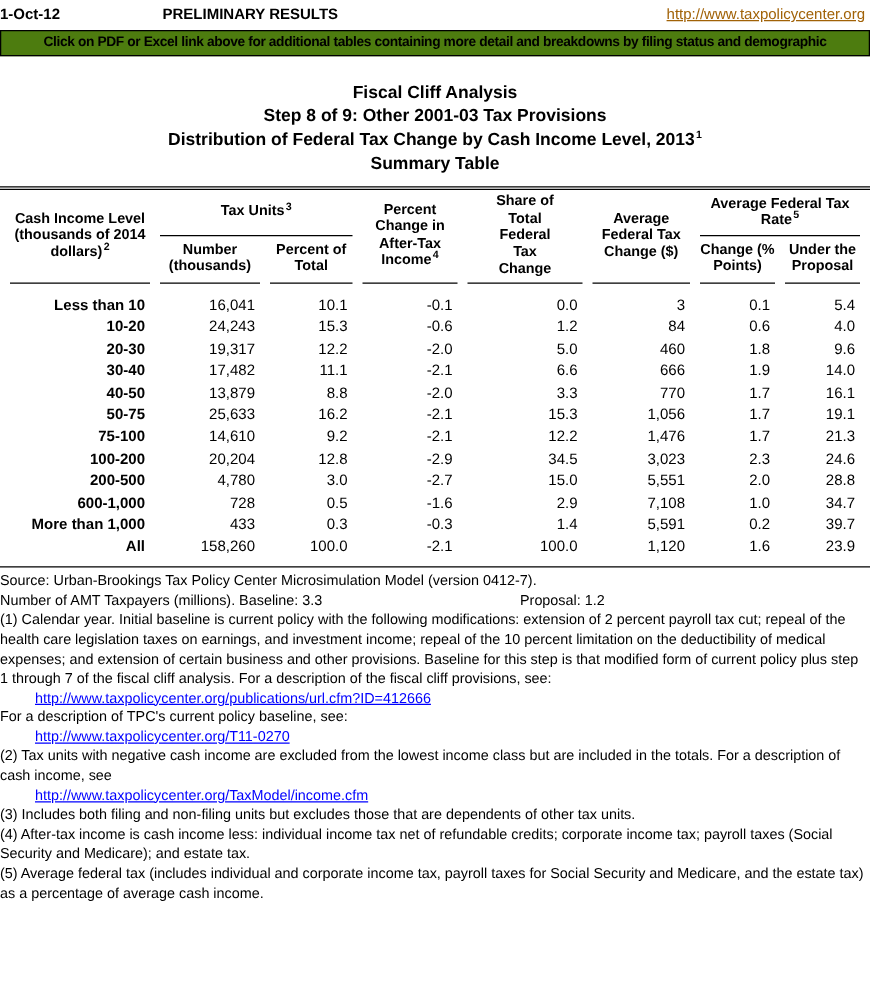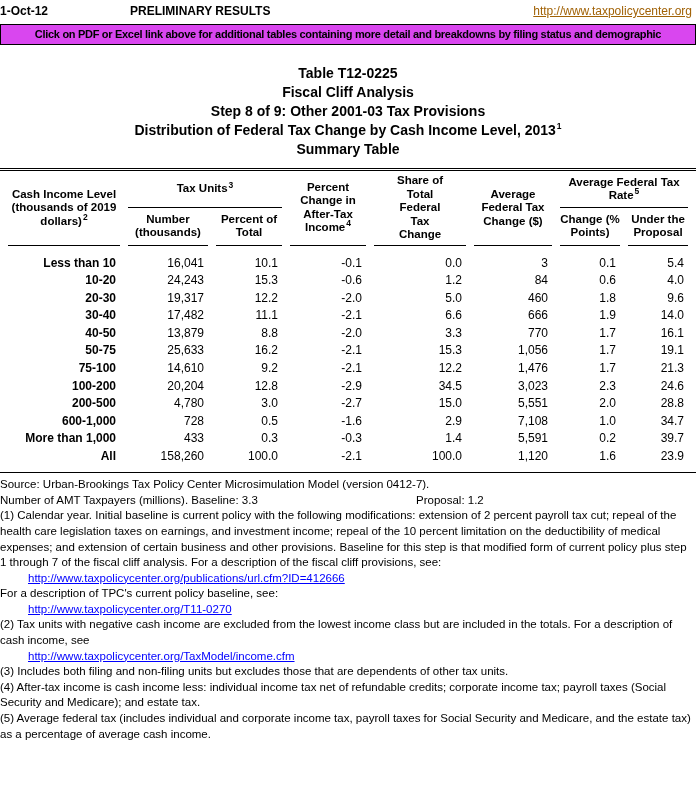--- a/index.html
+++ b/index.html
@@ -11,21 +11,21 @@
   sup { font-size:8.5px; line-height:0; margin-left:1px; }
 
   
   .topbar { position:relative; height:17px; padding-top:4px; }
   .topbar-date { position:absolute; left:0; top:4px; font-weight:bold; }
   .topbar-prelim { position:absolute; left:130px; top:4px; font-weight:bold; }
   .topbar-url { position:absolute; right:4px; top:4px; color:#a16207; text-decoration:underline; }
 
   
   .banner {
-    margin-top:3px; border:1px solid #000; background:#d946ef;
+    margin-top:3px; border:1px solid #000; background:#4d7c0f;
     font-weight:bold; font-size:11px; letter-spacing:-0.3px;
     text-align:center; white-space:nowrap; padding:3px 1px 4px 1px;
   }
 
   
   .titleblock { margin-top:19px; text-align:center; font-weight:bold; font-size:14px; line-height:19px; }
 
   
   .tablewrap { margin-top:9px; border-top:3px double #000; border-bottom:1.5px solid #000; padding-bottom:7px; }
   table { width:100%; border-collapse:separate; border-spacing:8px 0; table-layout:fixed; }
@@ -57,21 +57,20 @@
 
 <div class="topbar">
   <span class="topbar-date">1-Oct-12</span>
   <span class="topbar-prelim">PRELIMINARY RESULTS</span>
   <a class="topbar-url" href="#">http://www.taxpolicycenter.org</a>
 </div>
 
 <div class="banner">Click on PDF or Excel link above for additional tables containing more detail and breakdowns by filing status and demographic</div>
 
 <div class="titleblock">
-  <div>Table T12-0225</div>
   <div>Fiscal Cliff Analysis</div>
   <div>Step 8 of 9: Other 2001-03 Tax Provisions</div>
   <div><span>Distribution of Federal Tax Change by Cash Income Level, 2013</span><sup>1</sup></div>
   <div>Summary Table</div>
 </div>
 
 <div class="tablewrap">
   <table>
     <colgroup>
       <col style="width:112px">
@@ -79,21 +78,21 @@
         <col style="width:66px">
         <col style="width:76px">
       <col style="width:92px">
         <col style="width:78px">
         <col style="width:60px">
         <col style="width:60px">
     </colgroup>
     <thead>
       <tr>
         <th rowspan="2" class="w-cash">
-          <div class="hnarrow"><span>Cash Income Level (thousands of 2019 dollars)</span><sup>2</sup></div>
+          <div class="hnarrow"><span>Cash Income Level (thousands of 2014 dollars)</span><sup>2</sup></div>
         </th>
         <th colspan="2">
           <span>Tax Units</span><sup>3</sup>
         </th>
         <th rowspan="2" class="w-pctch">
           <div class="hnarrow"><span>Percent Change in After-Tax Income</span><sup>4</sup></div>
         </th>
         <th rowspan="2" class="w-share">
           <div class="hnarrow">Share of Total Federal Tax Change</div>
         </th>

